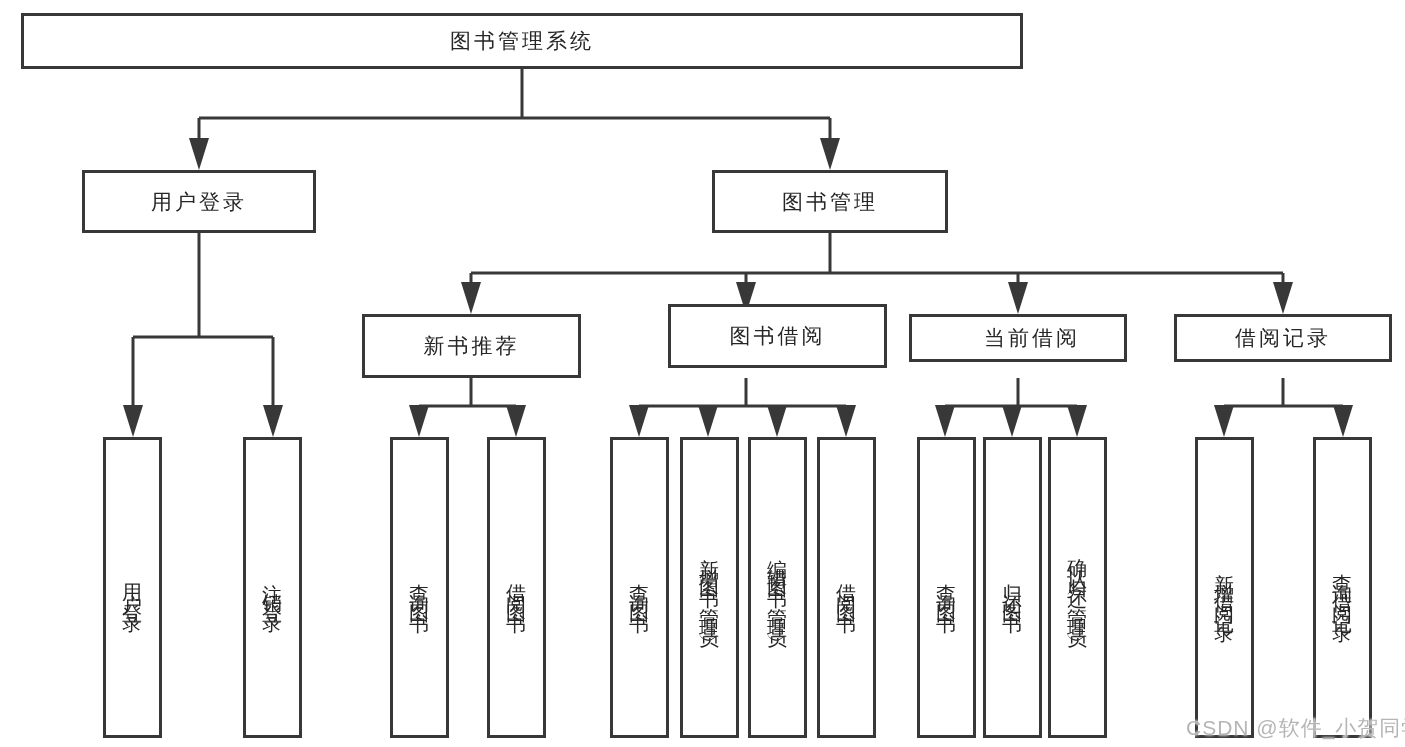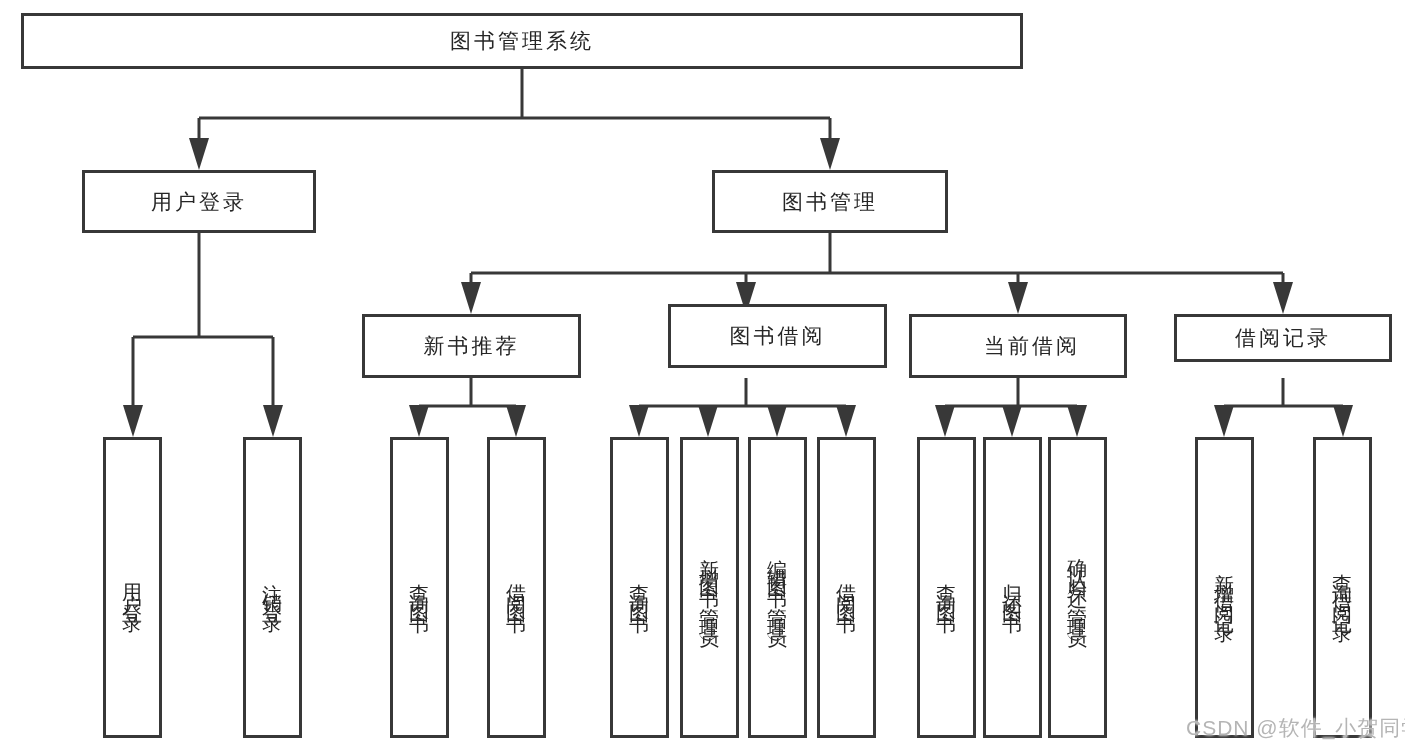--- a/index.html
+++ b/index.html
@@ -41,21 +41,21 @@
     text-orientation: mixed;
     font-size: 20px;
     letter-spacing: 10px;
     line-height: 1;
   }
   .root   { left: 21px;  top: 13px;  width: 1002px; height: 56px; }
   .b-user { left: 82px;  top: 170px; width: 234px;  height: 63px; }
   .b-book { left: 712px; top: 170px; width: 236px;  height: 63px; }
   .m-rec  { left: 362px;  top: 314px; width: 219px; height: 64px; }
   .m-bor  { left: 637px;  top: 304px; width: 219px; height: 64px; margin-left: 31px; }
-  .m-cur  { left: 909px;  top: 314px; width: 218px; height: 64px; padding-left: 28px; }
+  .m-cur  { left: 909px;  top: 314px; width: 218px; height: 48px; padding-left: 28px; }
   .m-rcd  { left: 1174px; top: 314px; width: 218px; height: 48px; }
   .leaf   { top: 437px; width: 59px; height: 301px; }
   .lf0  { left: 103px; }
   .lf1  { left: 243px; }
   .lf2  { left: 390px; }
   .lf3  { left: 487px; }
   .lf4  { left: 610px; }
   .lf5  { left: 680px; }
   .lf6  { left: 748px; }
   .lf7  { left: 817px; }

